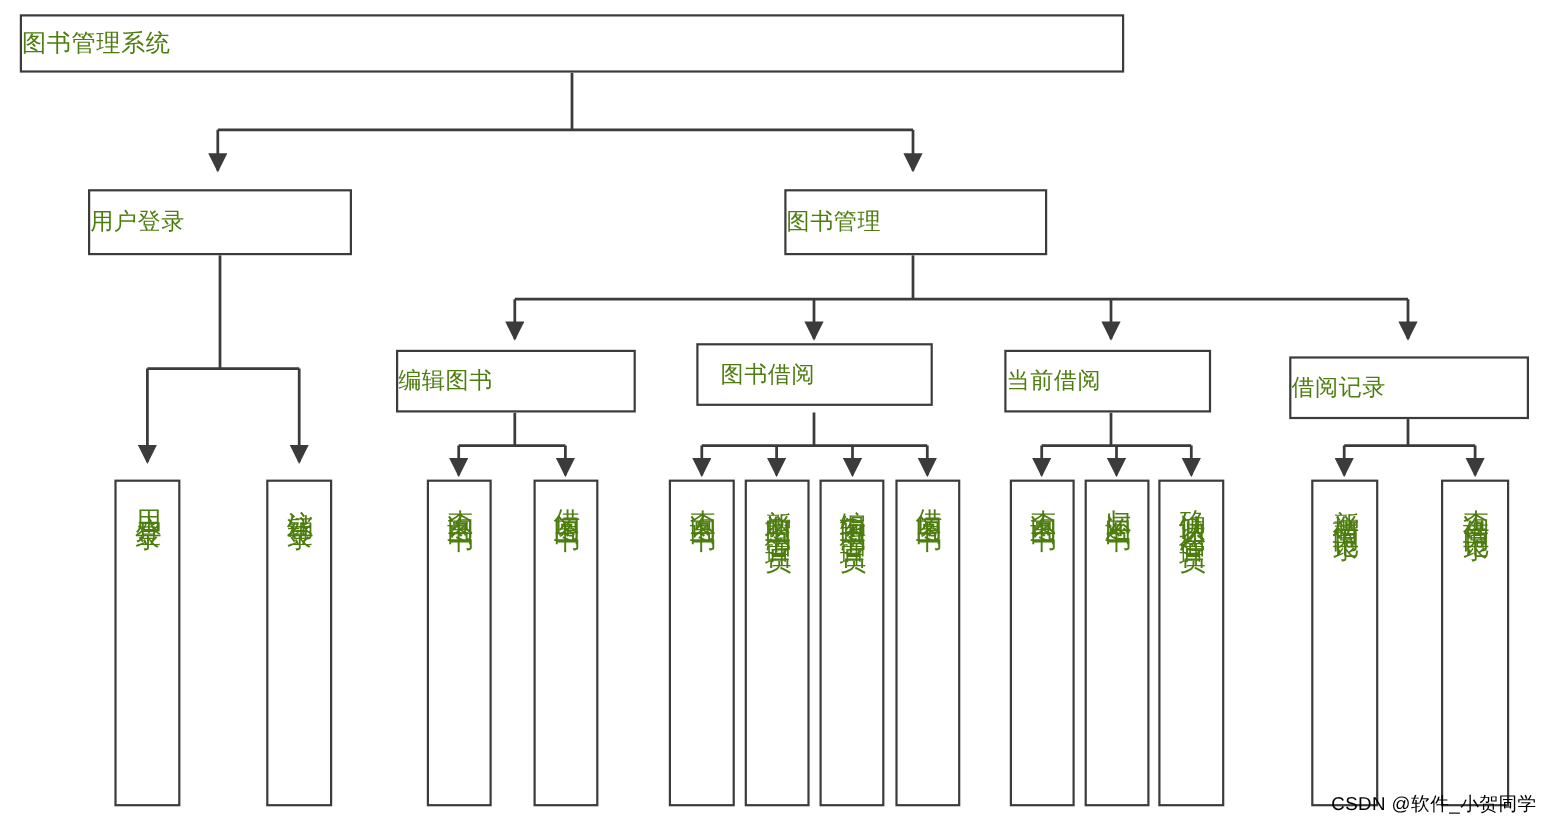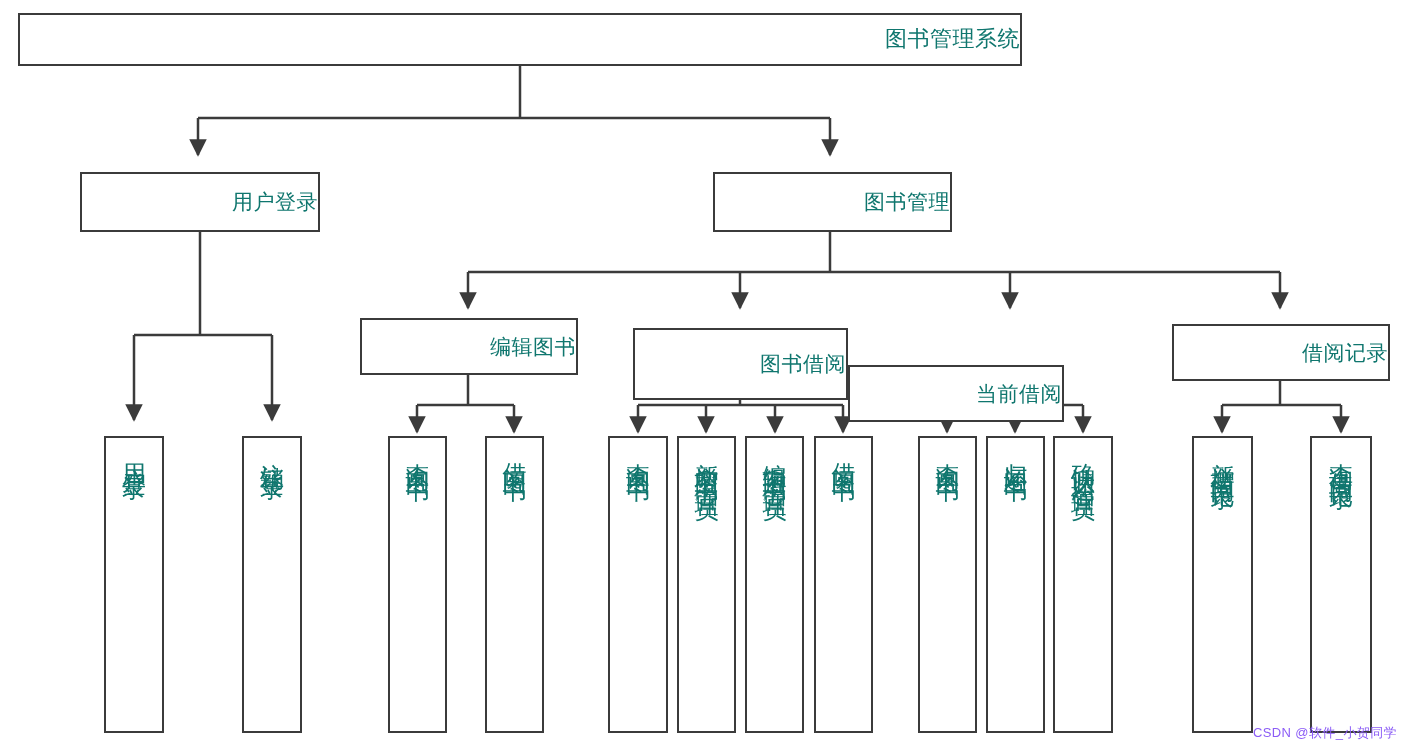--- a/index.html
+++ b/index.html
@@ -26,22 +26,22 @@
     height: 747px;
     pointer-events: none;
   }
   .node {
     position: absolute;
     box-sizing: border-box;
     background: #ffffff;
     border: 2px solid #3b3b3b;
     display: flex;
     align-items: center;
-    justify-content: flex-end;
-    color: #0f766e;
+    justify-content: flex-start;
+    color: #4d7c0f;
     z-index: 2;
   }
   .node .label {
     display: block;
     text-align: center;
     line-height: 1.22;
     letter-spacing: 0.5px;
   }
   .node.horiz .label {
     writing-mode: horizontal-tb;
@@ -59,22 +59,22 @@
     text-orientation: upright;
     font-size: 24px;
     letter-spacing: 5px;
     line-height: 1;
     margin: 0 auto;
   }
   .watermark {
     position: absolute;
     right: 8px;
     bottom: 5px;
-    font-size: 13px;
-    color: #8b5cf6;
+    font-size: 17px;
+    color: #000000;
     letter-spacing: 0.4px;
     z-index: 5;
     white-space: nowrap;
   }
 </style>
 </head>
 <body>
 
 <div id="canvas">
 
@@ -138,25 +138,25 @@
   </div>
 
   <div class="node horiz" style="left:713px; top:172px; width:239px; height:60px;">
     <span class="label">图书管理</span>
   </div>
 
   <div class="node horiz" style="left:360px; top:318px; width:218px; height:57px;">
     <span class="label">编辑图书</span>
   </div>
 
-  <div class="node horiz" style="left:633px; top:328px; width:215px; height:72px;">
+  <div class="node horiz" style="left:633px; top:312px; width:215px; height:57px;padding-left:20px;">
     <span class="label">图书借阅</span>
   </div>
 
-  <div class="node horiz" style="left:848px; top:318px; width:216px; height:57px;margin-top:47px;">
+  <div class="node horiz" style="left:913px; top:318px; width:188px; height:57px;">
     <span class="label">当前借阅</span>
   </div>
 
   <div class="node horiz" style="left:1172px; top:324px; width:218px; height:57px;">
     <span class="label">借阅记录</span>
   </div>
 
   <div class="node vert" style="left:104px; top:436px; width:60px; height:297px;">
     <span class="label">用户登录</span>
   </div>

